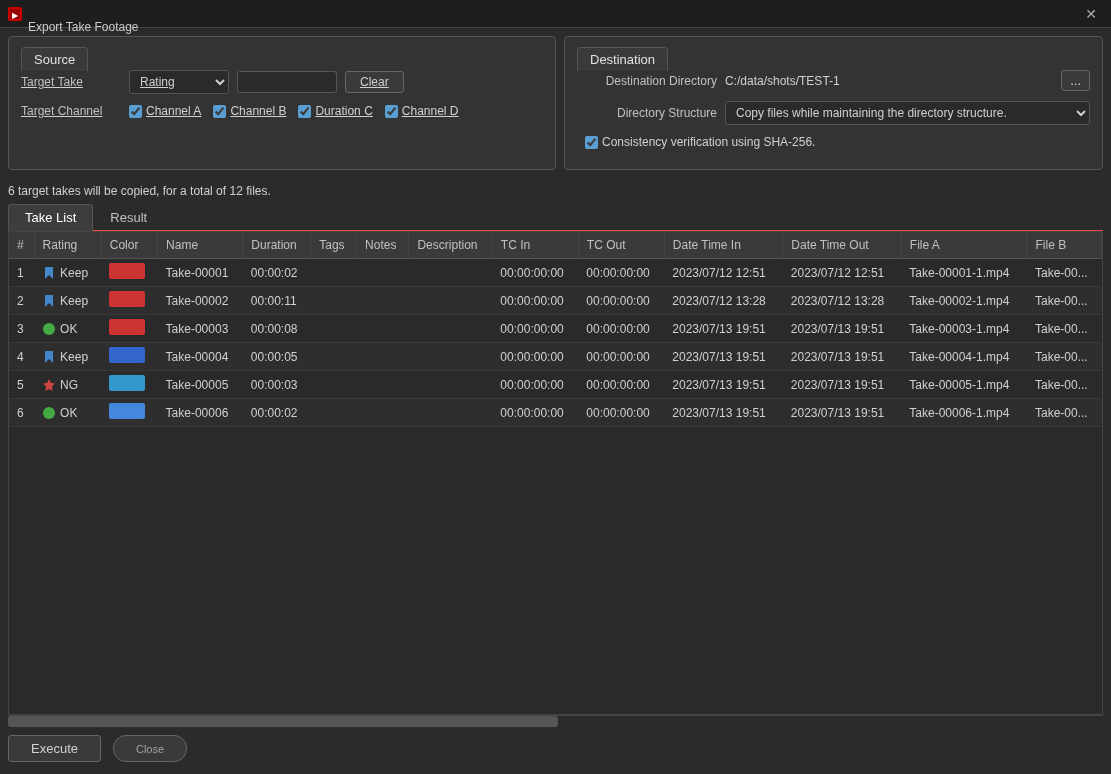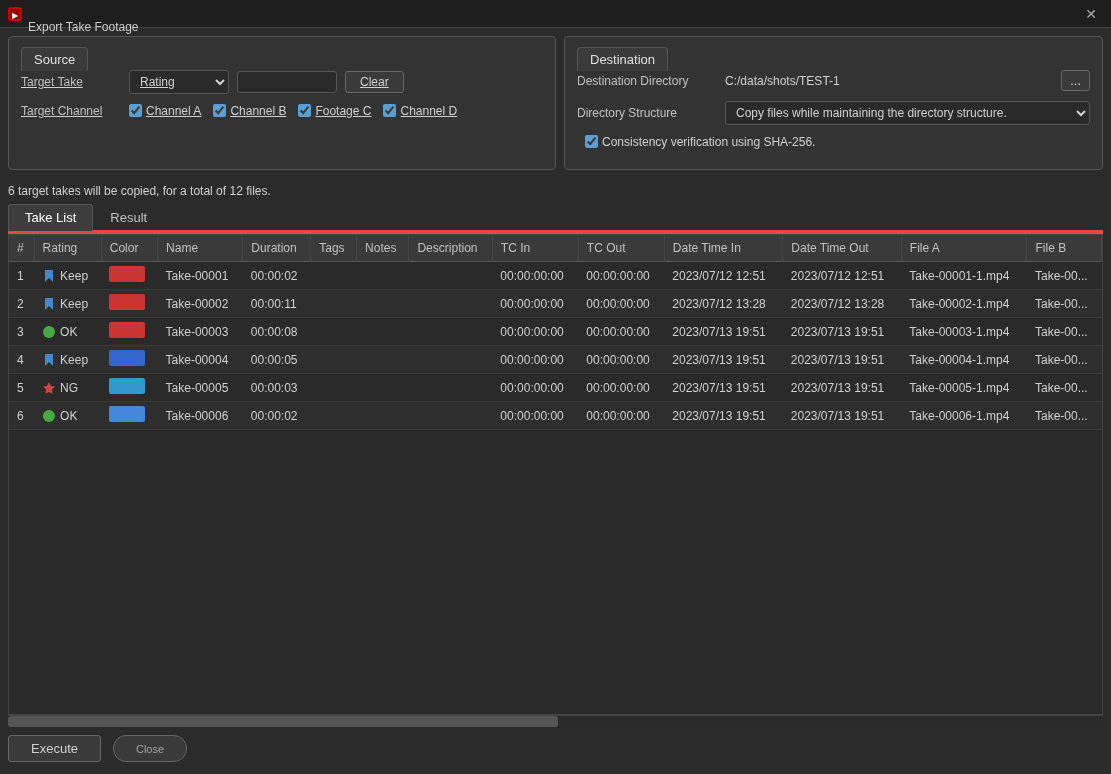--- a/index.html
+++ b/index.html
@@ -100,20 +100,21 @@
     .form-label {
       color: #c0c0c0;
       min-width: 100px;
       font-size: 12px;
     }
 
     .form-label-dest {
       color: #c0c0c0;
       min-width: 140px;
       font-size: 12px;
+      text-align: right;
     }
 
     select.form-select {
       background: #2a2a2a;
       border: 1px solid #555;
       color: #d0d0d0;
       padding: 3px 6px;
       border-radius: 3px;
       font-size: 12px;
       width: 100px;
@@ -139,21 +140,21 @@
     }
 
     .checkbox-group {
       display: flex;
       align-items: center;
       gap: 12px;
     }
 
     .checkbox-item {
       display: flex;
-      align-items: flex-start;
+      align-items: center;
       gap: 4px;
     }
 
     input[type="checkbox"] {
       width: 13px;
       height: 13px;
       accent-color: #5a9fd4;
       cursor: pointer;
     }
 
@@ -187,21 +188,21 @@
     }
 
     .status-text {
       font-size: 12px;
       color: #d0d0d0;
       padding: 6px 0;
     }
 
     .tabs-bar {
       display: flex;
-      border-bottom: 4px solid #ef4444;
+      border-bottom: 1px solid #ef4444;
       margin-bottom: 0;
     }
 
     .tab-item {
       padding: 5px 16px;
       cursor: pointer;
       border: 1px solid transparent;
       border-bottom: none;
       color: #c0c0c0;
       font-size: 13px;
@@ -355,21 +356,21 @@
           <label class="checkbox-item">
             <input type="checkbox" checked="" style="">
             <span>Channel A</span>
           </label>
           <label class="checkbox-item">
             <input type="checkbox" checked="" style="">
             <span>Channel B</span>
           </label>
           <label class="checkbox-item">
             <input type="checkbox" checked="" style="">
-            <span>Footage C</span>
+            <span>Duration C</span>
           </label>
           <label class="checkbox-item">
             <input type="checkbox" checked="" style="">
             <span>Channel D</span>
           </label>
         </div>
       </div>
 
       
     </div>

